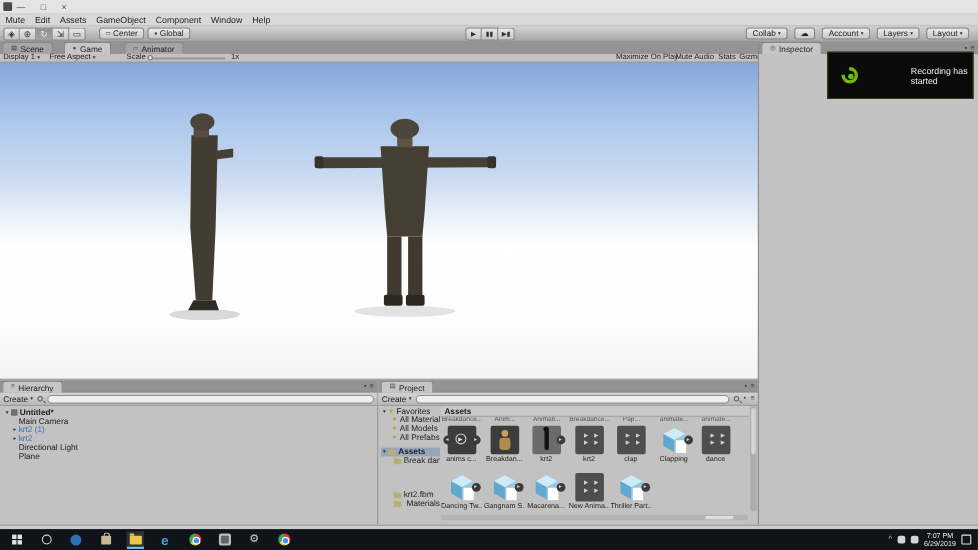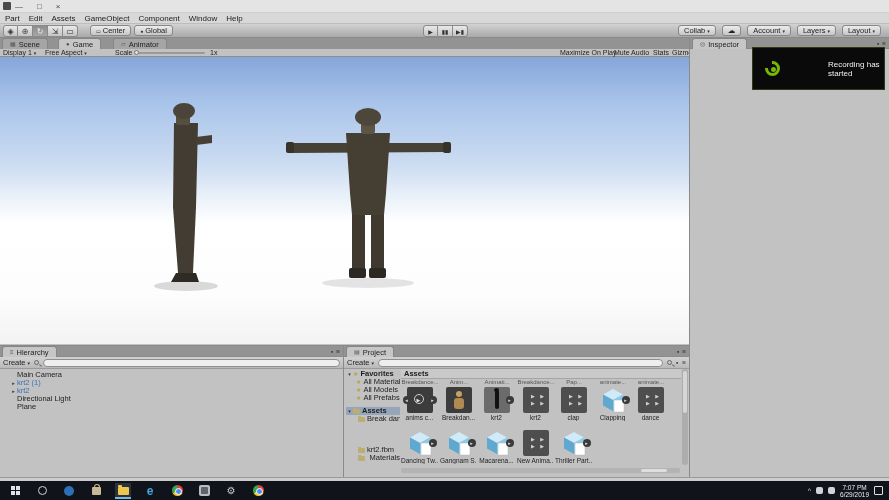--- a/index.html
+++ b/index.html
@@ -141,21 +141,21 @@
   <div class="titlebar">
     <span class="unity-ico"></span>
     <span class="winctrls">
       <span>—</span>
       <span>□</span>
       <span>×</span>
     </span>
   </div>
 
   <div class="menubar">
-    <span>Part</span>
+    <span>Mute</span>
     <span>Edit</span>
     <span>Assets</span>
     <span>GameObject</span>
     <span>Component</span>
     <span>Window</span>
     <span>Help</span>
   </div>
 
   <div class="toolbar">
     <div class="toolgroup">
@@ -273,20 +273,25 @@
     </div>
     <div class="createbar">
       <span class="createbtn">
         <span>Create</span>
           <span class="caret">▾</span>
       </span>
       <span class="mag"></span>
       <span class="searchbox"></span>
     </div>
     <div class="tree" style="left:3px;top:25px;right:3px;">
+      <div class="trow">
+        <span class="arrow">▾</span>
+        <span class="cubeico"></span>
+        <span style="font-weight:bold;">Untitled*</span>
+      </div>
       <div class="trow" style="padding-left:14px;">
         <span>Main Camera</span>
       </div>
       <div class="trow" style="padding-left:7px;">
         <span class="arrow">▸</span>
         <span class="blue">krt2 (1)</span>
       </div>
       <div class="trow" style="padding-left:7px;">
         <span class="arrow">▸</span>
         <span class="blue">krt2</span>
@@ -319,21 +324,21 @@
       <span class="searchbox"></span>
       <span class="mag"></span>
       <span class="miniico">▪</span>
       <span class="miniico">≡</span>
     </div>
 
     <div class="tree" style="left:2px;top:24px;width:54px;overflow:hidden;">
       <div class="trow">
         <span class="arrow">▾</span>
         <span class="star">★</span>
-        <span style="font-weight:bold;">Favorites</span>
+        <span style="font-weight:normal;">Favorites</span>
       </div>
       <div class="trow" style="padding-left:10px;">
         <span class="star">★</span>
         <span>All Materials</span>
       </div>
       <div class="trow" style="padding-left:10px;">
         <span class="star">★</span>
         <span>All Models</span>
       </div>
       <div class="trow" style="padding-left:10px;align-items:center;">

